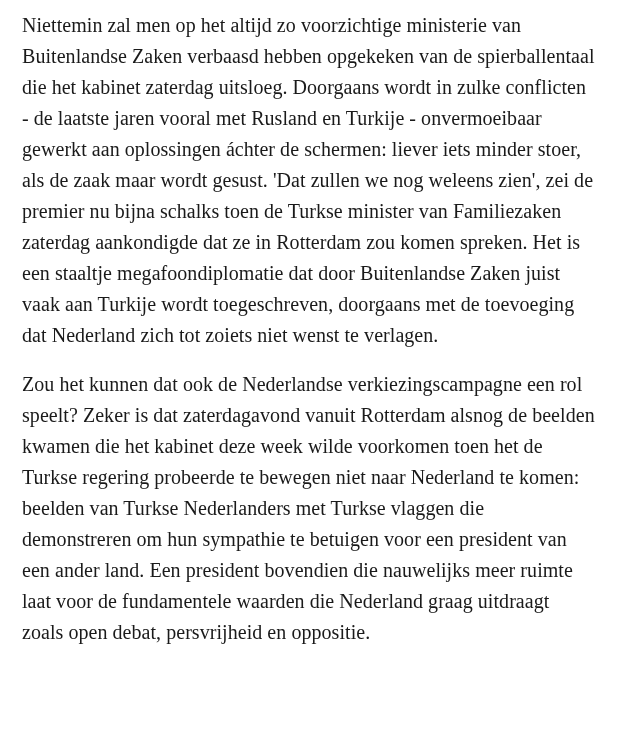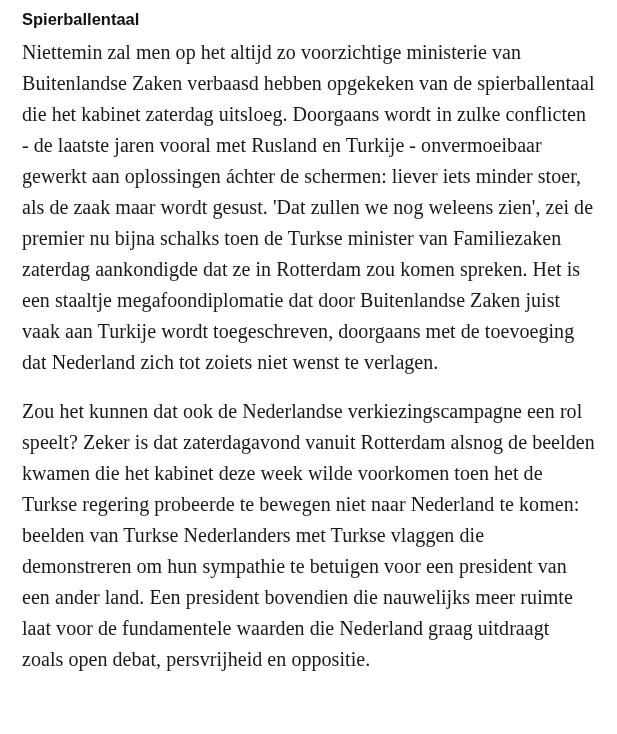--- a/index.html
+++ b/index.html
@@ -37,16 +37,15 @@
     letter-spacing: 0.05px;
   }
   .para + .para {
     margin-top: 18px;
   }
 </style>
 </head>
 <body>
 
 <div class="article">
-  <h1 class="headline">Spierballentaal</h1>
   <p class="para">Niettemin zal men op het altijd zo voorzichtige ministerie van Buitenlandse Zaken verbaasd hebben opgekeken van de spierballentaal die het kabinet zaterdag uitsloeg. Doorgaans wordt in zulke conflicten - de laatste jaren vooral met Rusland en Turkije - onvermoeibaar gewerkt aan oplossingen áchter de schermen: liever iets minder stoer, als de zaak maar wordt gesust. 'Dat zullen we nog weleens zien', zei de premier nu bijna schalks toen de Turkse minister van Familiezaken zaterdag aankondigde dat ze in Rotterdam zou komen spreken. Het is een staaltje megafoondiplomatie dat door Buitenlandse Zaken juist vaak aan Turkije wordt toegeschreven, doorgaans met de toevoeging dat Nederland zich tot zoiets niet wenst te verlagen.</p>
   <p class="para">Zou het kunnen dat ook de Nederlandse verkiezingscampagne een rol speelt? Zeker is dat zaterdagavond vanuit Rotterdam alsnog de beelden kwamen die het kabinet deze week wilde voorkomen toen het de Turkse regering probeerde te bewegen niet naar Nederland te komen: beelden van Turkse Nederlanders met Turkse vlaggen die demonstreren om hun sympathie te betuigen voor een president van een ander land. Een president bovendien die nauwelijks meer ruimte laat voor de fundamentele waarden die Nederland graag uitdraagt zoals open debat, persvrijheid en oppositie.</p>
 </div>
 
 </body></html>

